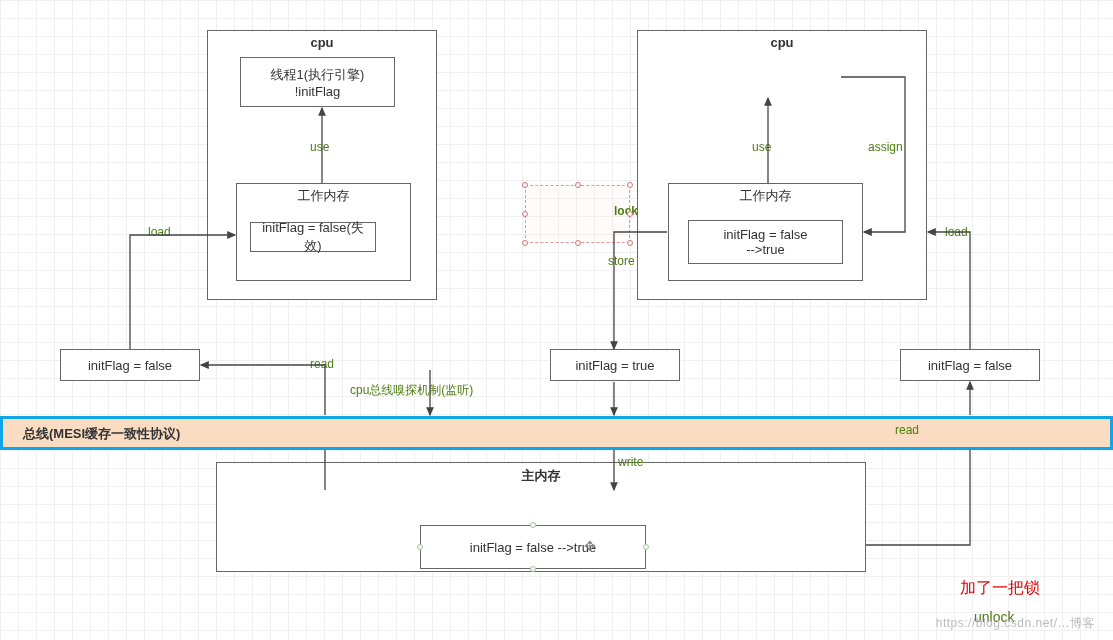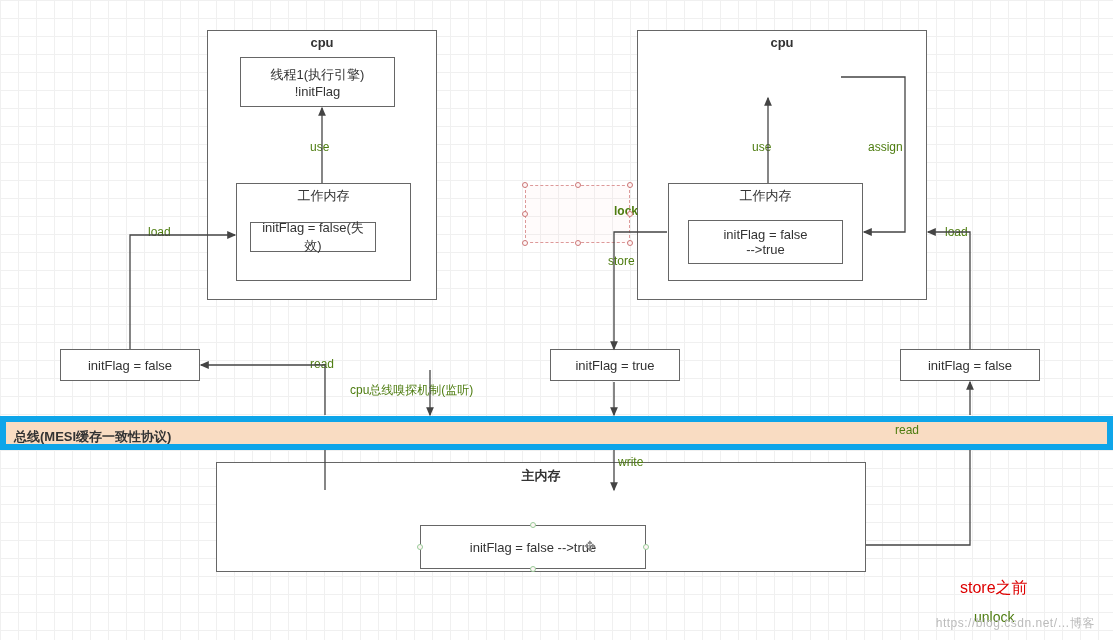--- a/index.html
+++ b/index.html
@@ -3,21 +3,21 @@
 <meta charset="utf-8">
 <style>
 *{box-sizing:border-box;margin:0;padding:0}
 body{font-family:"Microsoft YaHei",Arial,sans-serif;font-size:13px;color:#333;background:#fff;width:1113px;height:640px;position:relative;overflow:hidden}
 .grid{position:absolute;inset:0;background-image:linear-gradient(#f0f0f0 1px,transparent 1px),linear-gradient(90deg,#f0f0f0 1px,transparent 1px);background-size:18px 18px;z-index:0}
 .stage{position:absolute;inset:0;z-index:1}
 .box{position:absolute;border:1px solid #666;background:#fff;display:flex;align-items:center;justify-content:center;text-align:center;padding:4px 8px}
 .title{position:absolute;font-weight:bold;width:100%;}
 .label{position:absolute;font-size:12px;color:#4d7c0f;background:transparent;white-space:nowrap}
 .red{color:#d00}
-.bus{position:absolute;background:#f9dcc2;border:6px solid #0ea5e9;font-weight:bold;padding:6px 8px}
+.bus{position:absolute;background:#f9dcc2;border:3px solid #0ea5e9;font-weight:bold;padding:6px 20px}
 .sel{position:absolute;border:1px dashed #d99;background:rgba(255,220,220,0.1)}
 .handle{position:absolute;width:6px;height:6px;border:1px solid #c77;background:#fff6f6;border-radius:50%}
 svg{position:absolute;inset:0;width:1113px;height:640px;pointer-events:none}
 .watermark{position:absolute;right:18px;bottom:8px;color:#bbb;font-size:12px;letter-spacing:.5px}
 </style>
 </head>
 <body>
 
 <div class="grid"></div>
 <div class="stage">
@@ -69,21 +69,21 @@
 <div class="box" style="left:420px;top:525px;width:226px;height:44px">
   <span>initFlag = false --&gt;true</span>
   <span style="position:absolute;left:163px;top:12px;font-size:14px;color:#888">✥</span>
 </div>
 
 <div class="handle" style="left:530px;top:522px;border-color:#9c9"></div>
 <div class="handle" style="left:530px;top:566px;border-color:#9c9"></div>
 <div class="handle" style="left:417px;top:544px;border-color:#9c9"></div>
 <div class="handle" style="left:643px;top:544px;border-color:#9c9"></div>
 
-<div class="label red" style="left:960px;top:578px;font-size:16px">store之前</div>
+<div class="label red" style="left:960px;top:578px;font-size:16px">加了一把锁</div>
 <div class="label" style="left:974px;top:609px;font-size:14px;font-weight:normal">unlock</div>
 
 <div class="label" style="left:310px;top:140px">use</div>
 <div class="label" style="left:148px;top:225px">load</div>
 <div class="label" style="left:310px;top:357px">read</div>
 <div class="label" style="left:350px;top:382px">cpu总线嗅探机制(监听)</div>
 
 <div class="label" style="left:752px;top:140px">use</div>
 <div class="label" style="left:868px;top:140px">assign</div>
 <div class="label" style="left:945px;top:225px">load</div>

